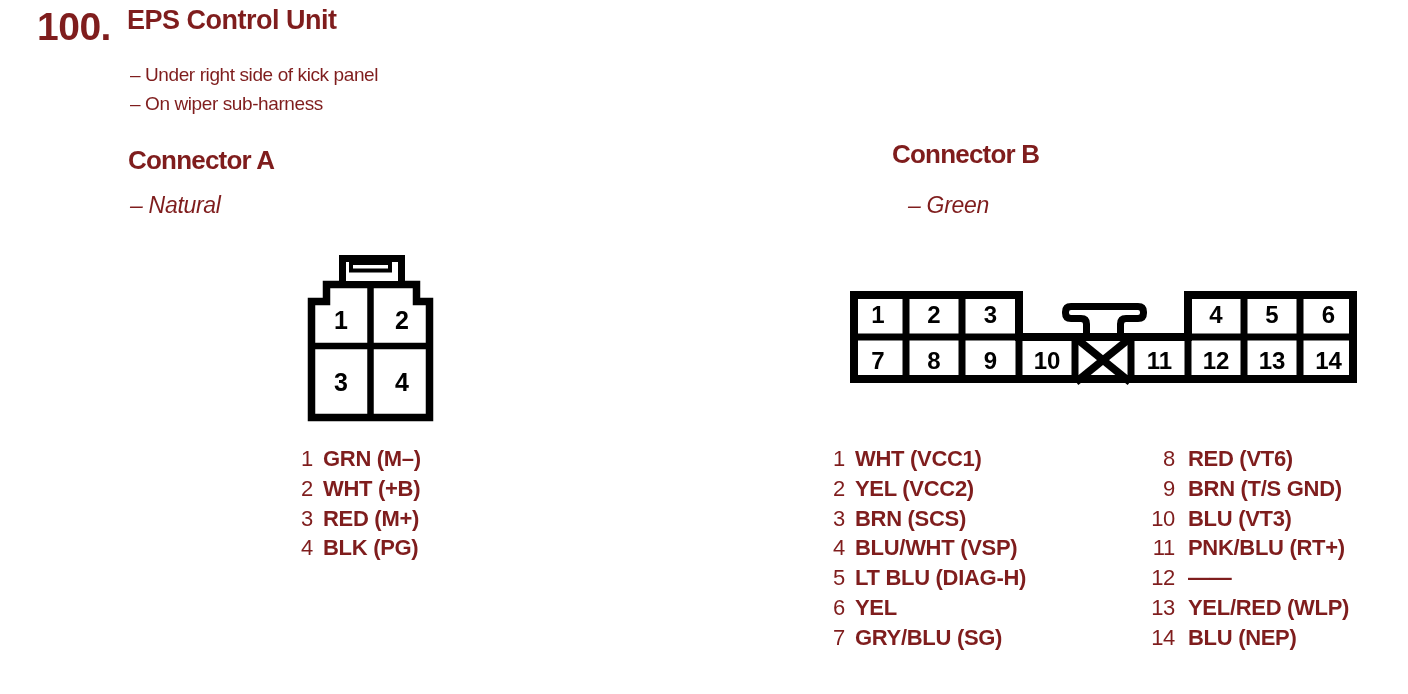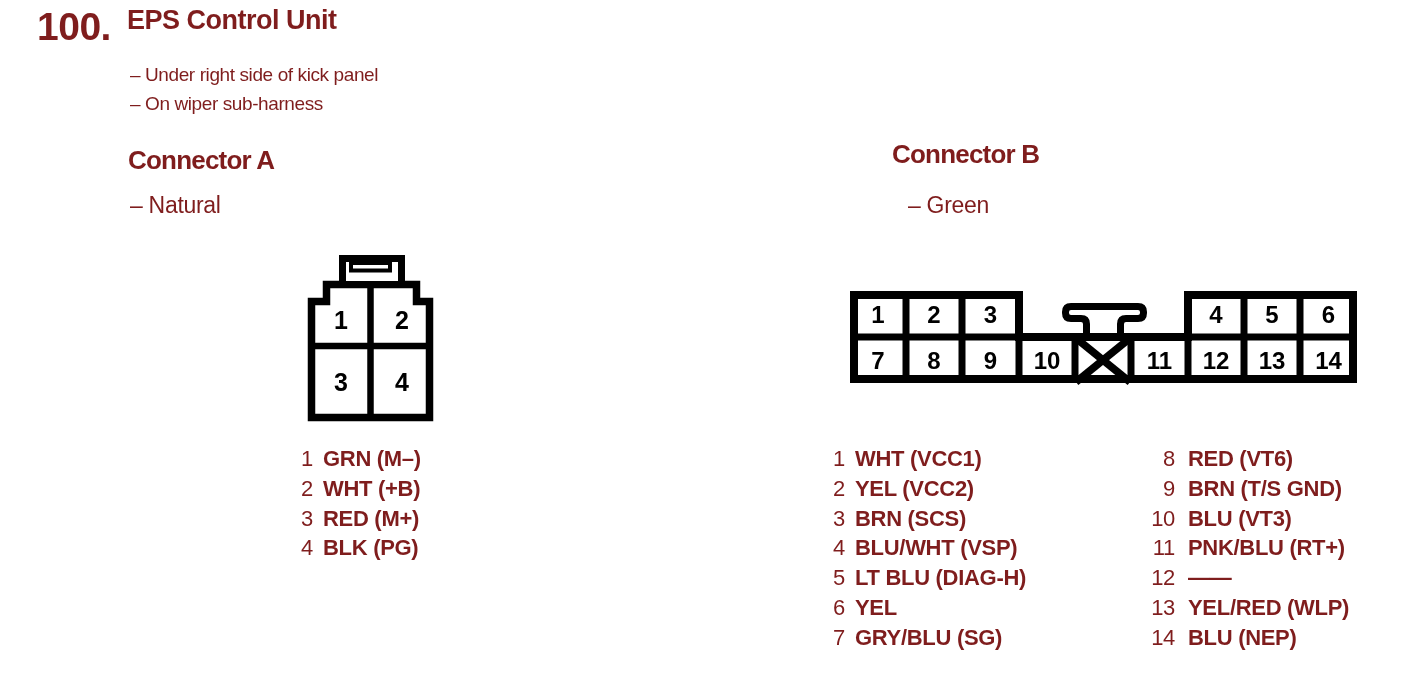--- a/index.html
+++ b/index.html
@@ -23,21 +23,21 @@
     line-height:1.2;white-space:nowrap;
   }
   .loc-notes{
     left:130px;top:60px;
     font-size:19px;letter-spacing:-0.4px;line-height:29px;white-space:nowrap;
   }
   .conn-heading{
     font-size:26px;font-weight:bold;letter-spacing:-0.8px;line-height:1.15;white-space:nowrap;
   }
   .conn-note{
-    font-size:23px;letter-spacing:-0.3px;line-height:1.2;white-space:nowrap;
+    font-size:23px;letter-spacing:-0.3px;line-height:1.2;white-space:nowrap;font-style:italic;
   }
   .pin-list{font-size:22px;letter-spacing:-0.3px;}
   .pin-row{display:flex;line-height:29.8px;white-space:nowrap;}
   .pin-row .num{display:inline-block;text-align:right;flex:0 0 auto;}
   .pin-row .desc{display:inline-block;font-weight:bold;}
   #pin-list-a .num{width:13px;margin-right:10px;}
   #pin-list-b-left .num{width:13px;margin-right:10px;}
   #pin-list-b-left .pin-row.cont .desc{margin-left:-9px;}
   #pin-list-b-right .num{width:25px;margin-right:13px;}
   svg{display:block;}

